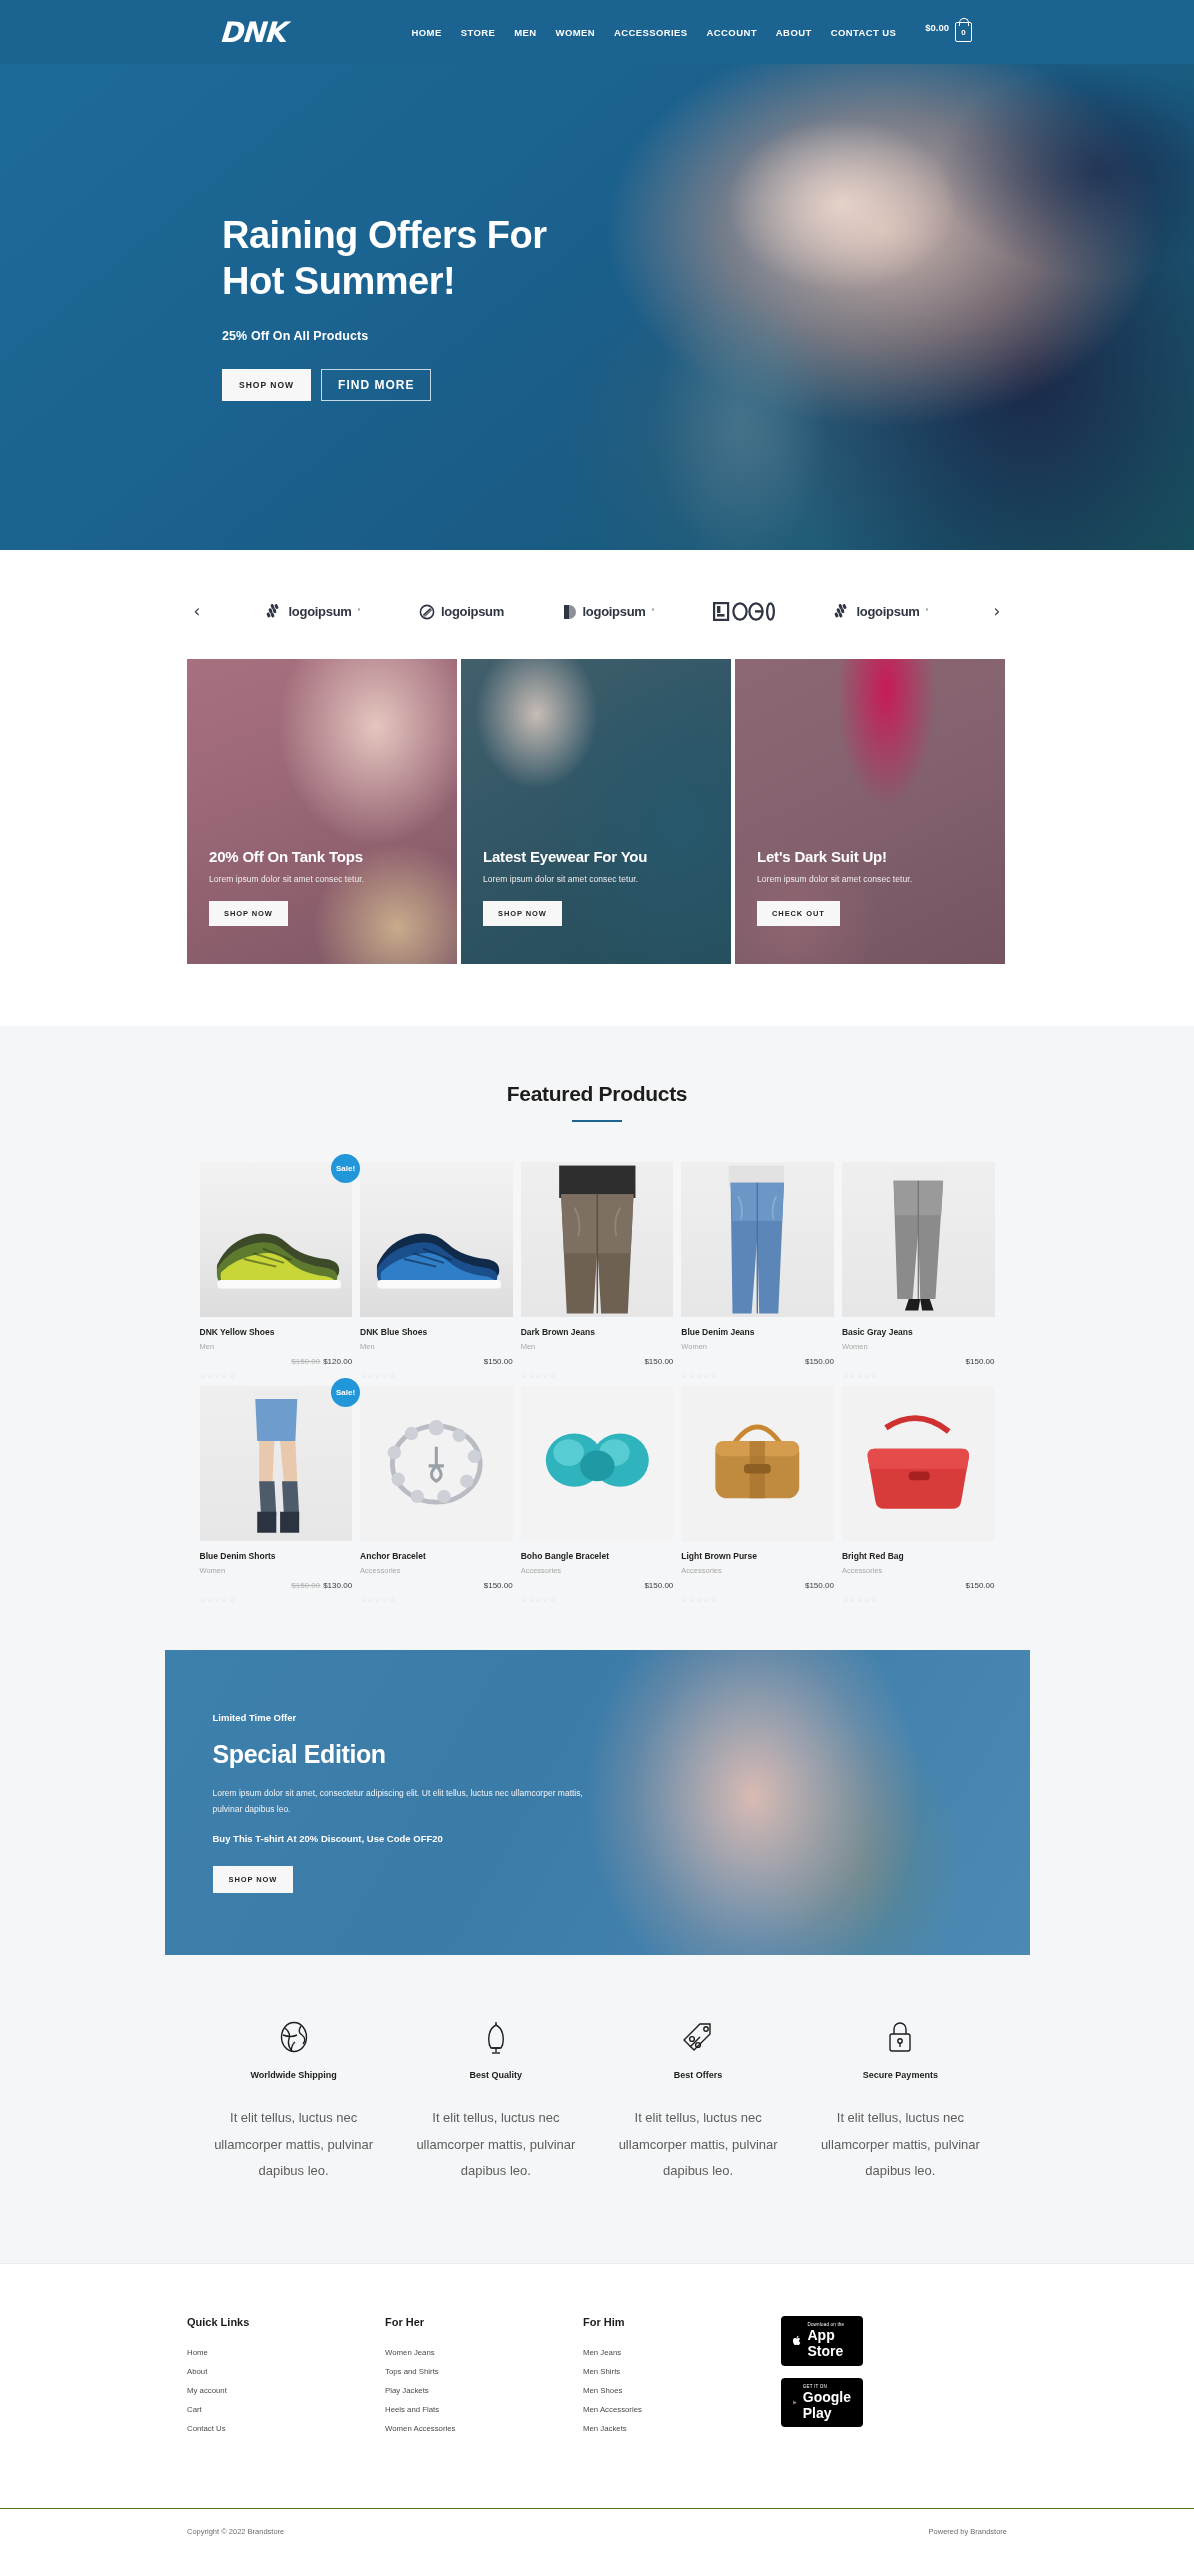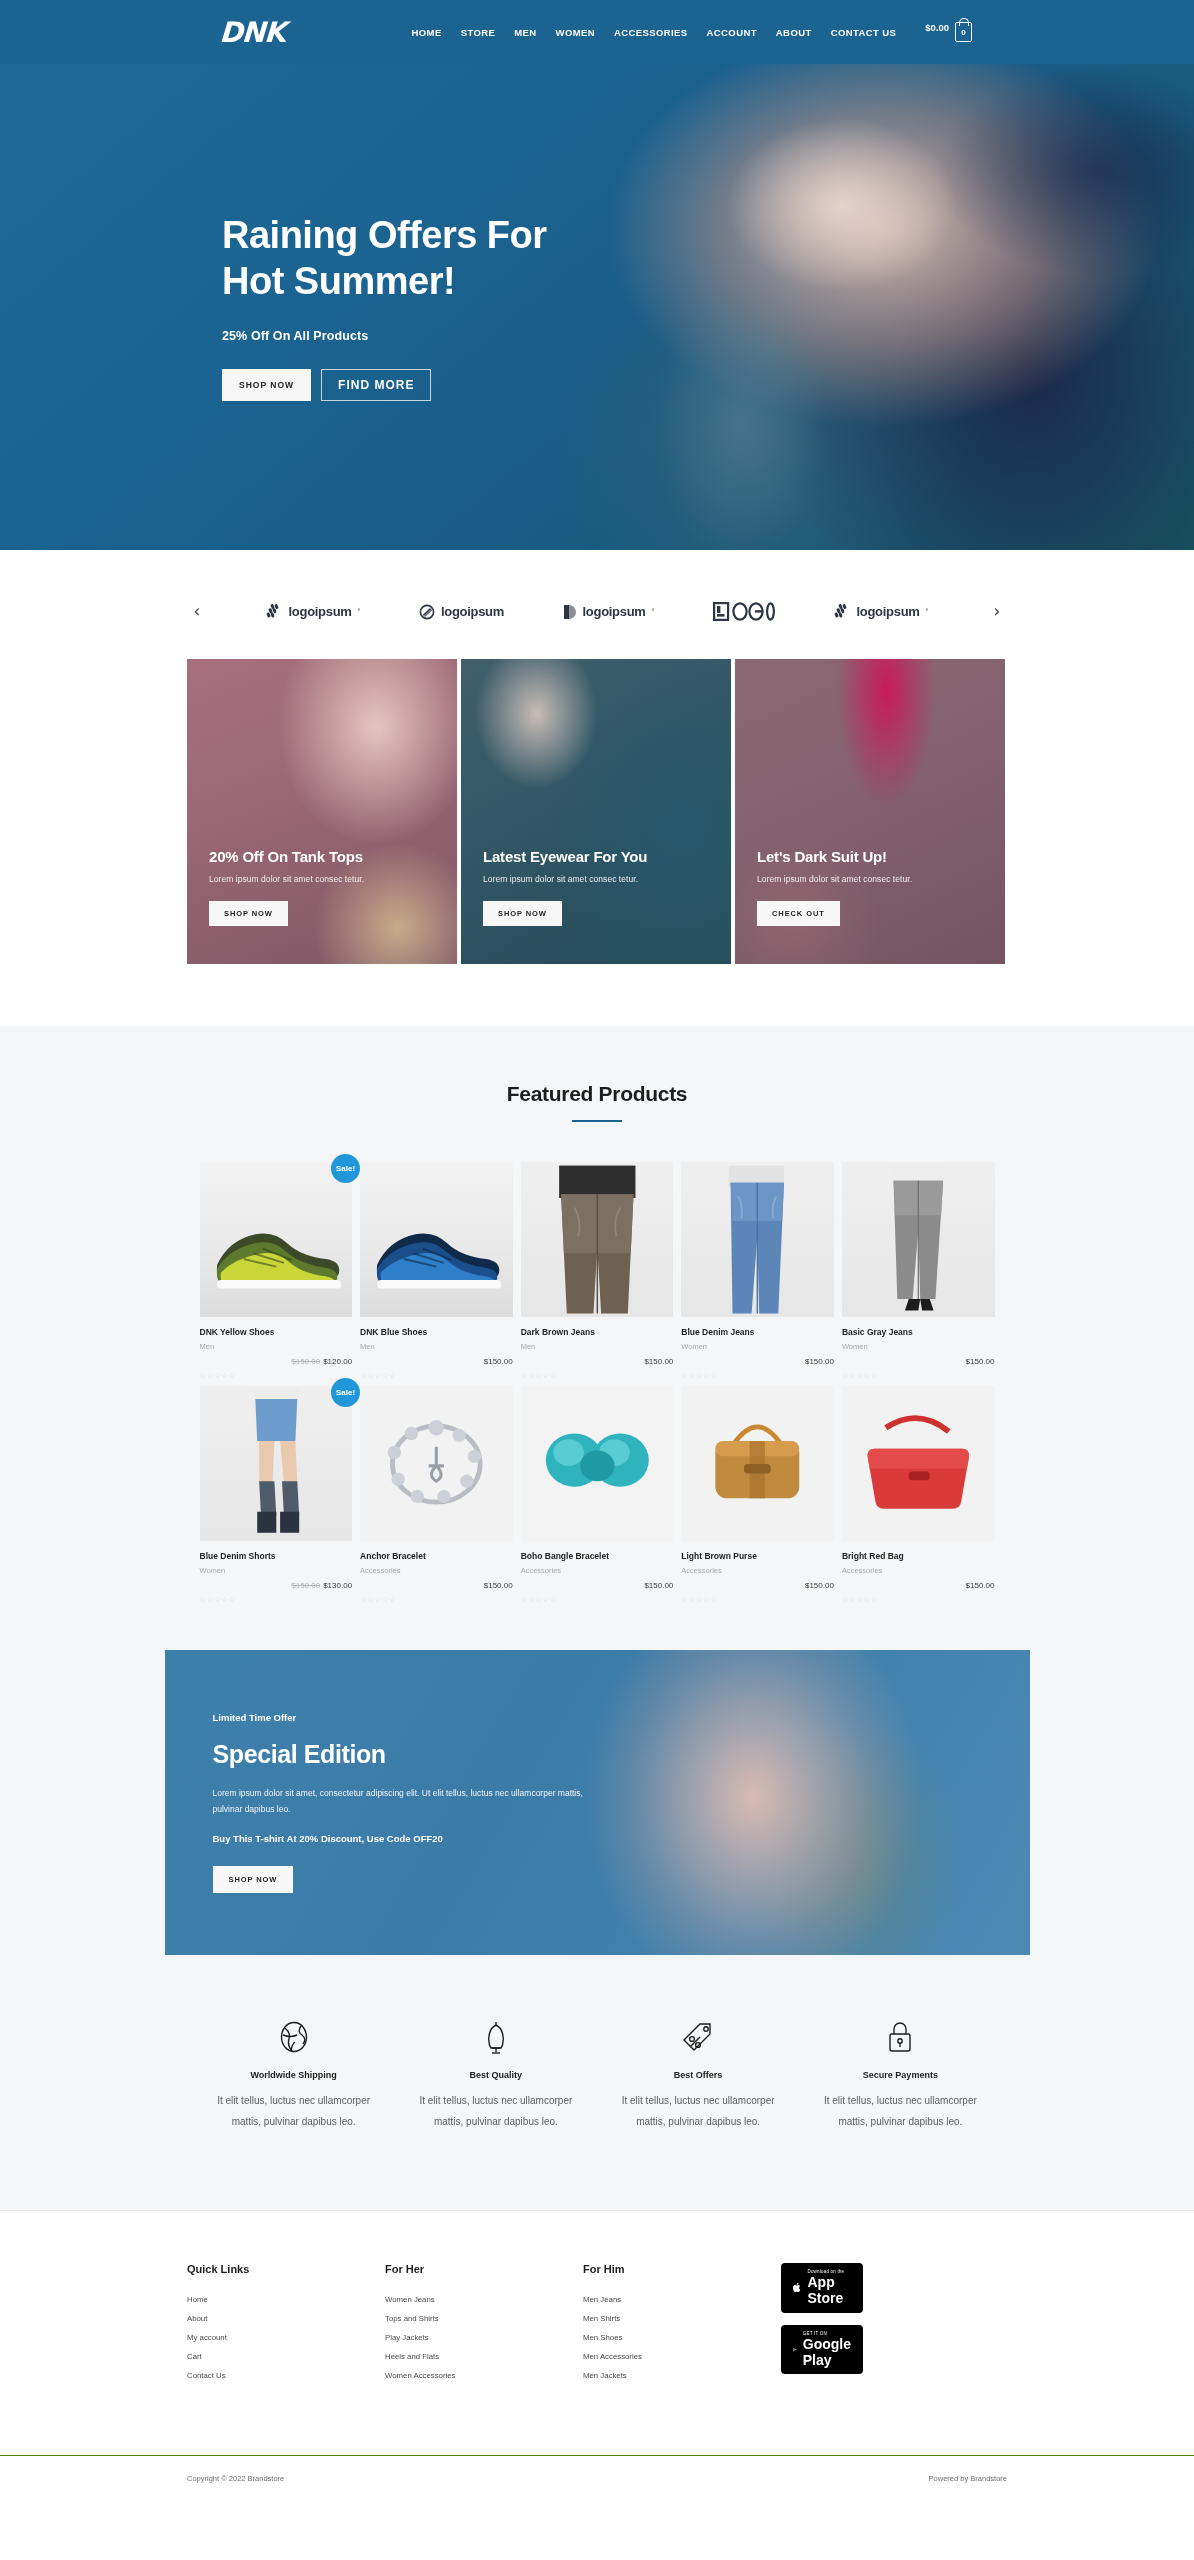--- a/index.html
+++ b/index.html
@@ -263,21 +263,21 @@
 
   
   .features { background:#f5f6f7; padding:6px 0 78px; }
   .feat-row {
     width:795px; margin:0 auto;
     display:grid; grid-template-columns:repeat(4,1fr); gap:14px;
   }
   .feat { text-align:center; }
   .feat-icon { height:40px; display:flex; align-items:center; justify-content:center; }
   .feat-title { margin-top:13px; font-size:9px; font-weight:bold; color:#1d1d1d; }
-  .feat-desc { margin-top:11px; font-size:10px; color:#5d5d5d; line-height:2.05; padding:0 14px; }
+  .feat-desc { margin-top:25px; font-size:13px; color:#5d5d5d; line-height:2.05; padding:0 14px; }
 
   
   .footer { background:#ffffff; padding:52px 0 0; border-top:1px solid #ececec; }
   .footer-row {
     width:820px; margin:0 auto;
     display:grid; grid-template-columns:198px 198px 198px 1fr;
   }
   .fcol-title { font-size:11px; font-weight:bold; color:#1d1d1d; }
   .fcol-list { margin-top:20px; }
   .fcol-list a {

